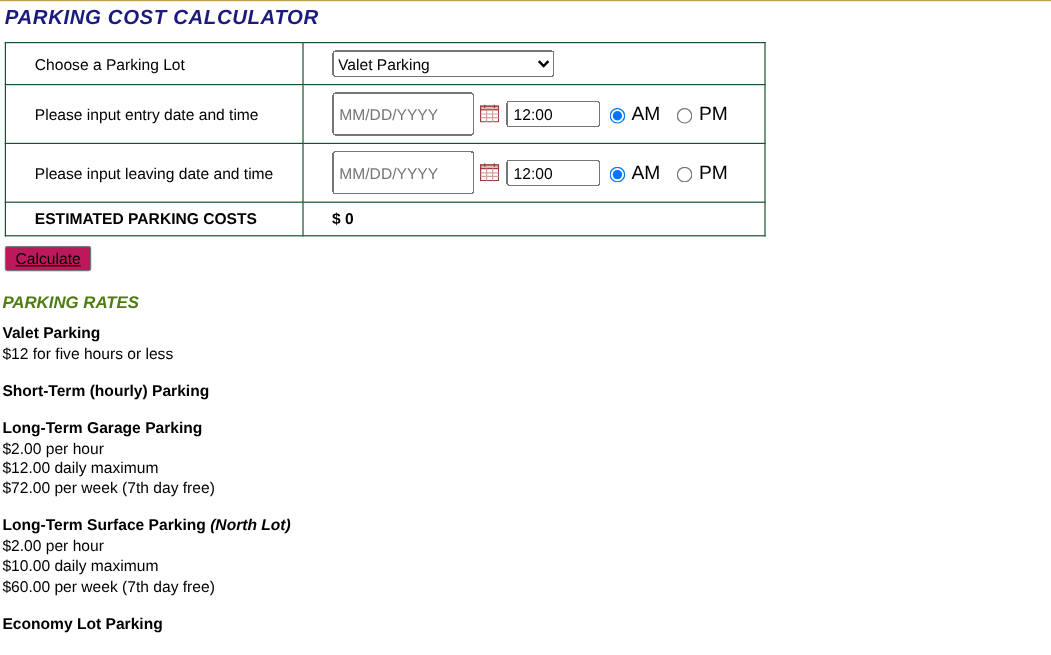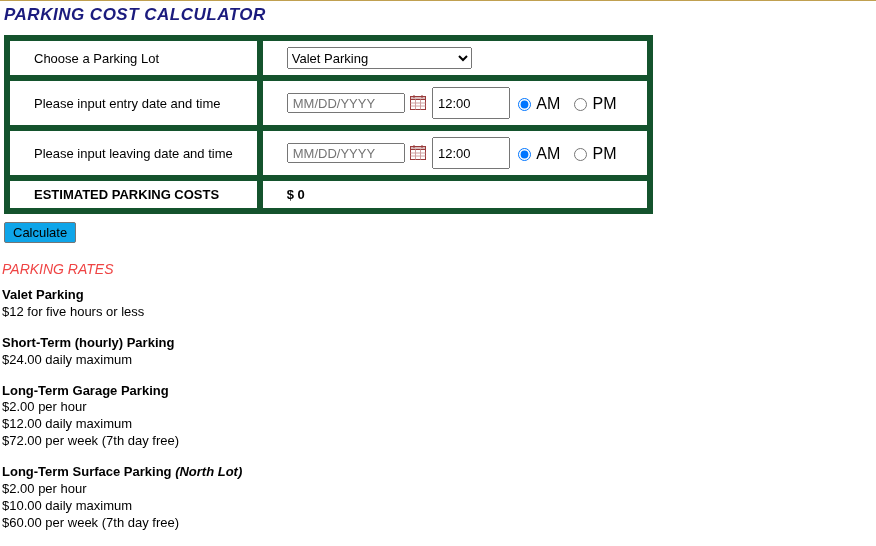--- a/index.html
+++ b/index.html
@@ -20,73 +20,74 @@
     font-weight: bold;
     font-style: italic;
     margin: 4px 0 10px 4px;
     letter-spacing: 0.5px;
   }
   table.calc {
     border-collapse: collapse;
     margin: 0 0 4px 4px;
   }
   table.calc td {
-    border: 6px solid #14532d;
+    border: 1px solid #14532d;
     padding: 6px 24px;
     font-size: 13px;
     vertical-align: middle;
   }
   table.calc tr.result td {
     color: #000000;
     font-weight: bold;
   }
   select.lot-select {
     font-size: 13px;
     width: 185px;
     height: 22px;
   }
   input.date-input {
     font-size: 13px;
     width: 118px;
-    height: 20px;
+    height: 36px;
     padding: 1px 4px;
   }
   input.time-input {
     font-size: 13px;
     width: 78px;
-    height: 32px;
+    height: 22px;
     padding: 1px 4px;
   }
   .cal-icon {
     display: inline-block;
     vertical-align: middle;
     margin: 0 2px;
   }
   .radio-label {
     font-size: 16px;
     vertical-align: middle;
     margin-right: 6px;
   }
   input[type=radio] {
     vertical-align: middle;
     margin: 0 2px 0 4px;
   }
   button.calc-btn {
     margin: 4px 0 0 4px;
     font-size: 13px;
     padding: 2px 8px;
-    background: #0ea5e9;
+    background: #be185d;
     border: 1px solid #767676;
     border-radius: 2px;
     cursor: pointer;
+    text-decoration: underline;
   }
   h2.rates-title {
-    color: #ef4444;
+    color: #4d7c0f;
     font-size: 14px;
-    font-weight: normal;
+    font-weight: bold;
     font-style: italic;
     margin: 18px 0 10px 2px;
   }
   .rates {
     margin: 0 0 0 2px;
     font-size: 13px;
     line-height: 1.3;
   }
   .rates .block {
     margin-bottom: 14px;
@@ -176,21 +177,20 @@
 
 <h2 class="rates-title">PARKING RATES</h2>
 
 <div class="rates" id="rates-container">
     <div class="block">
       <div><span class="heading">Valet Parking</span></div>
       <div>$12 for five hours or less</div>
     </div>
     <div class="block">
       <div><span class="heading">Short-Term (hourly) Parking</span></div>
-      <div>$24.00 daily maximum</div>
     </div>
     <div class="block">
       <div><span class="heading">Long-Term Garage Parking</span></div>
       <div>$2.00 per hour</div>
       <div>$12.00 daily maximum</div>
       <div>$72.00 per week (7th day free)</div>
     </div>
     <div class="block">
       <div><span class="heading">Long-Term Surface Parking</span> <span class="sub-italic">(North Lot)</span></div>
       <div>$2.00 per hour</div>

